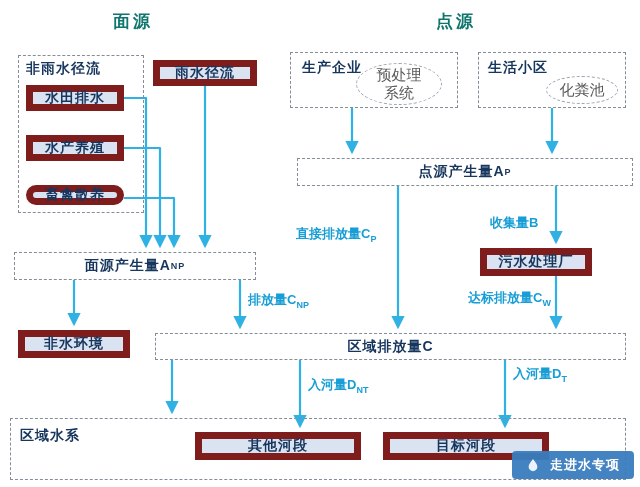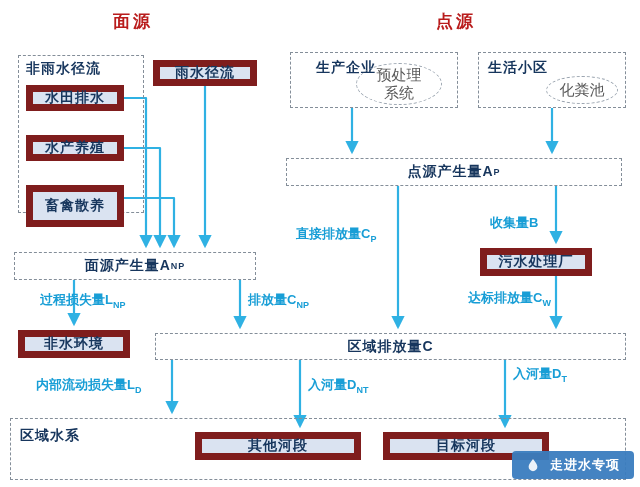--- a/index.html
+++ b/index.html
@@ -1,20 +1,20 @@
 <!DOCTYPE html>
 <html><head>
 <meta charset="utf-8">
 <style>
   * { box-sizing: border-box; margin: 0; padding: 0; }
   html,body { background:#f2f2f2; }
   body { font-family: "Liberation Sans", "DejaVu Sans", sans-serif; }
   .stage { position:relative; width:640px; height:487px; background:#ffffff; overflow:hidden; margin:0 auto; }
   .arrows { position:absolute; left:0; top:0; pointer-events:none; }
-  .title { position:absolute; font-size:17px; font-weight:bold; color:#b91c1c; letter-spacing:3px; white-space:nowrap; }
+  .title { position:absolute; font-size:17px; font-weight:bold; color:#0f766e; letter-spacing:3px; white-space:nowrap; }
   .solid-box { position:absolute; background:#dae3f1; border:7px solid #7f1d1d; color:#17365d;
                font-weight:bold; font-size:14px; display:flex; align-items:center; justify-content:center;
                white-space:nowrap; letter-spacing:1px; }
   .dash-group { position:absolute; border:1.5px dashed #848e99; }
   .dash-node { position:absolute; border:1.5px dashed #848e99; color:#17365d; font-weight:bold; font-size:14px;
                display:flex; align-items:center; justify-content:center; background:#ffffff;
                white-space:nowrap; letter-spacing:1px; }
   .group-label { position:absolute; color:#17365d; font-weight:bold; font-size:14px; white-space:nowrap; letter-spacing:1px; }
   .flow-label { position:absolute; color:#189ed6; font-weight:bold; font-size:13px; white-space:nowrap; }
   .flow-label sub, .dash-node sub { font-size:9px; line-height:1; }
@@ -55,71 +55,65 @@
     </g>
   </svg>
 
   <div class="title" style="left:113px; top:10px;">面源</div>
   <div class="title" style="left:436px; top:10px;">点源</div>
 
   <div class="dash-group" style="left:18px; top:55px; width:126px; height:158px;"></div>
   <div class="group-label" style="left:26px; top:60px;">非雨水径流</div>
   <div class="solid-box" style="left:26px; top:85px; width:98px; height:26px;">水田排水</div>
   <div class="solid-box" style="left:26px; top:135px; width:98px; height:26px;">水产养殖</div>
-  <div class="solid-box" style="left:26px; top:185px; width:98px; height:42px;">畜禽散养</div>
+  <div class="solid-box" style="left:26px; top:185px; width:98px; height:20px;border-radius:10px;">畜禽散养</div>
   <div class="solid-box" style="left:153px; top:60px; width:104px; height:26px;">雨水径流</div>
 
   <div class="dash-node" style="left:14px; top:252px; width:242px; height:28px;">
     <span>面源产生量A</span>
       <sub>NP</sub>
-  </div>
-  <div class="flow-label" style="left:40px; top:291px;">
-    <span>过程损失量L</span><sub>NP</sub>
   </div>
   <div class="flow-label" style="left:248px; top:291px;">
     <span>排放量C</span><sub>NP</sub>
   </div>
   <div class="solid-box" style="left:18px; top:330px; width:112px; height:28px;">非水环境</div>
 
   <div class="dash-group" style="left:290px; top:52px; width:168px; height:56px;"></div>
-  <div class="group-label" style="left:316px; top:59px;">生产企业</div>
+  <div class="group-label" style="left:302px; top:59px;">生产企业</div>
   <div class="ellipse" style="left:356px; top:63px; width:86px; height:42px;">
     <span>预处理</span>
     <span>系统</span>
   </div>
 
   <div class="dash-group" style="left:478px; top:52px; width:148px; height:56px;"></div>
   <div class="group-label" style="left:488px; top:59px;">生活小区</div>
   <div class="ellipse" style="left:546px; top:76px; width:72px; height:28px;">
     <span>化粪池</span>
   </div>
 
-  <div class="dash-node" style="left:286px; top:158px; width:336px; height:28px;">
+  <div class="dash-node" style="left:297px; top:158px; width:336px; height:28px;">
     <span>点源产生量A</span>
       <sub>P</sub>
   </div>
   <div class="flow-label" style="left:296px; top:225px;">
     <span>直接排放量C</span><sub>P</sub>
   </div>
   <div class="flow-label" style="left:490px; top:214px;">
     <span>收集量B</span><sub></sub>
   </div>
   <div class="solid-box" style="left:480px; top:248px; width:112px; height:28px;">污水处理厂</div>
   <div class="flow-label" style="left:468px; top:289px;">
     <span>达标排放量C</span><sub>W</sub>
   </div>
 
   <div class="dash-node" style="left:155px; top:333px; width:471px; height:27px;">
     <span>区域排放量C</span>
       <sub></sub>
   </div>
 
-  <div class="flow-label" style="left:36px; top:376px;">
-    <span>内部流动损失量L</span><sub>D</sub>
-  </div>
   <div class="flow-label" style="left:308px; top:376px;">
     <span>入河量D</span><sub>NT</sub>
   </div>
   <div class="flow-label" style="left:513px; top:365px;">
     <span>入河量D</span><sub>T</sub>
   </div>
 
   <div class="dash-group" style="left:10px; top:418px; width:616px; height:62px;"></div>
   <div class="group-label" style="left:20px; top:427px;">区域水系</div>
   <div class="solid-box" style="left:383px; top:432px; width:166px; height:28px;">目标河段</div>

